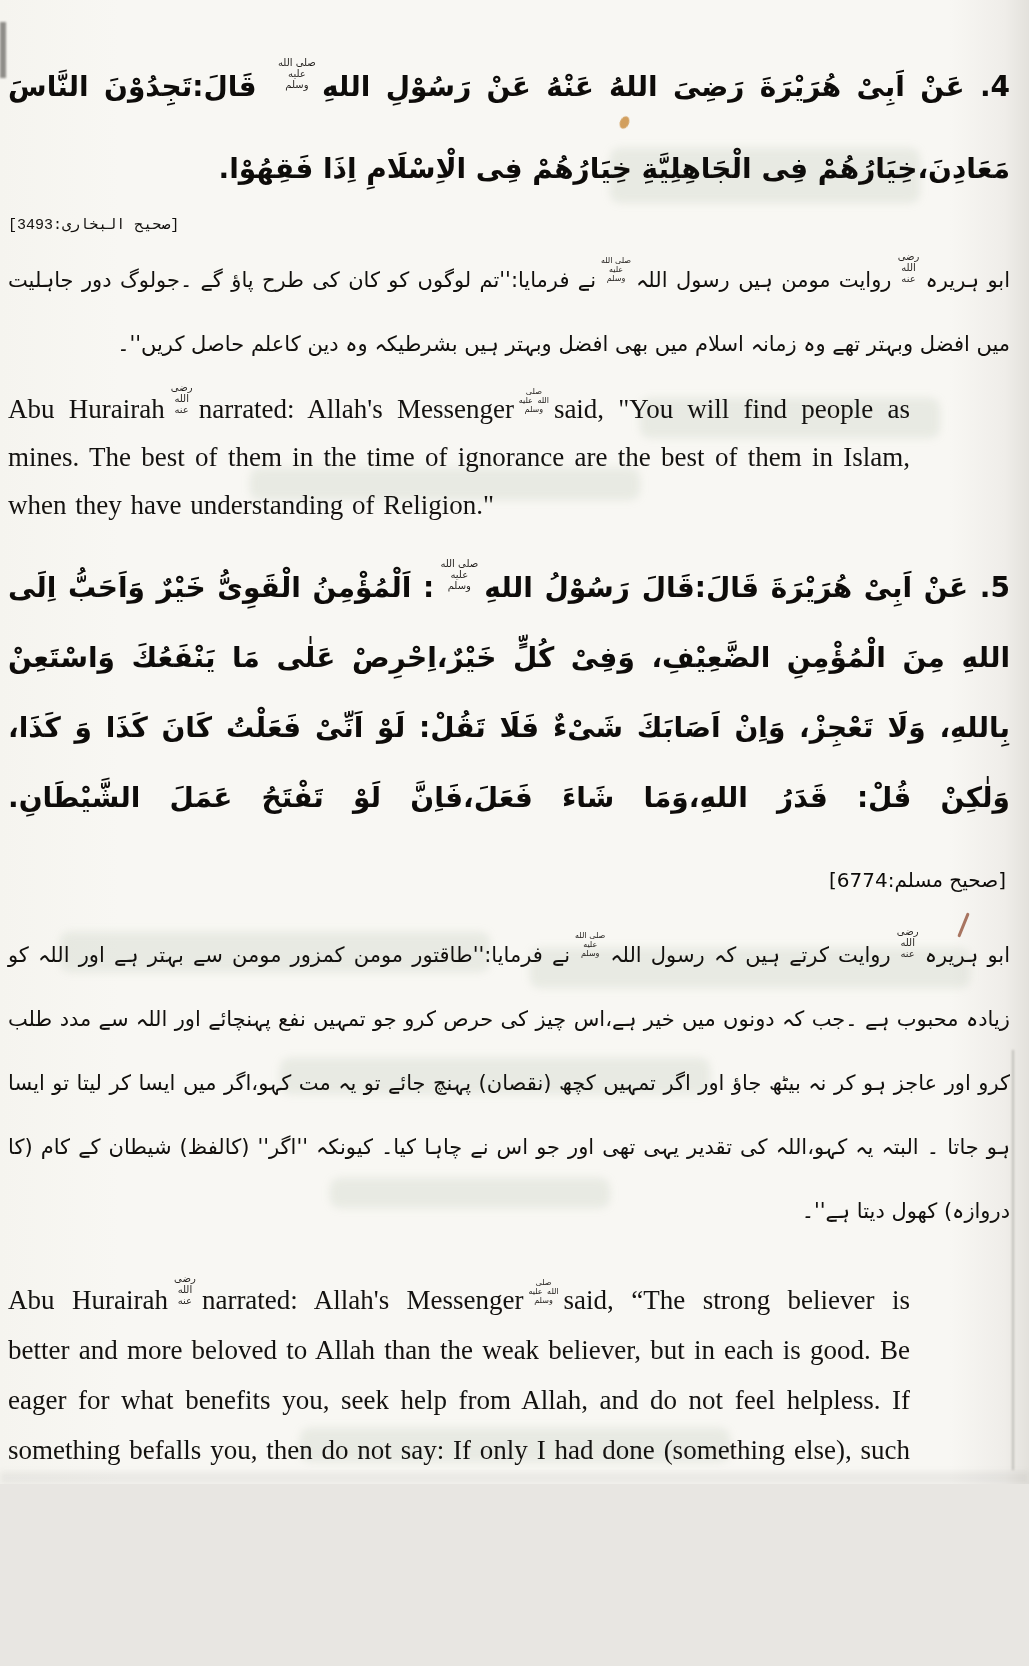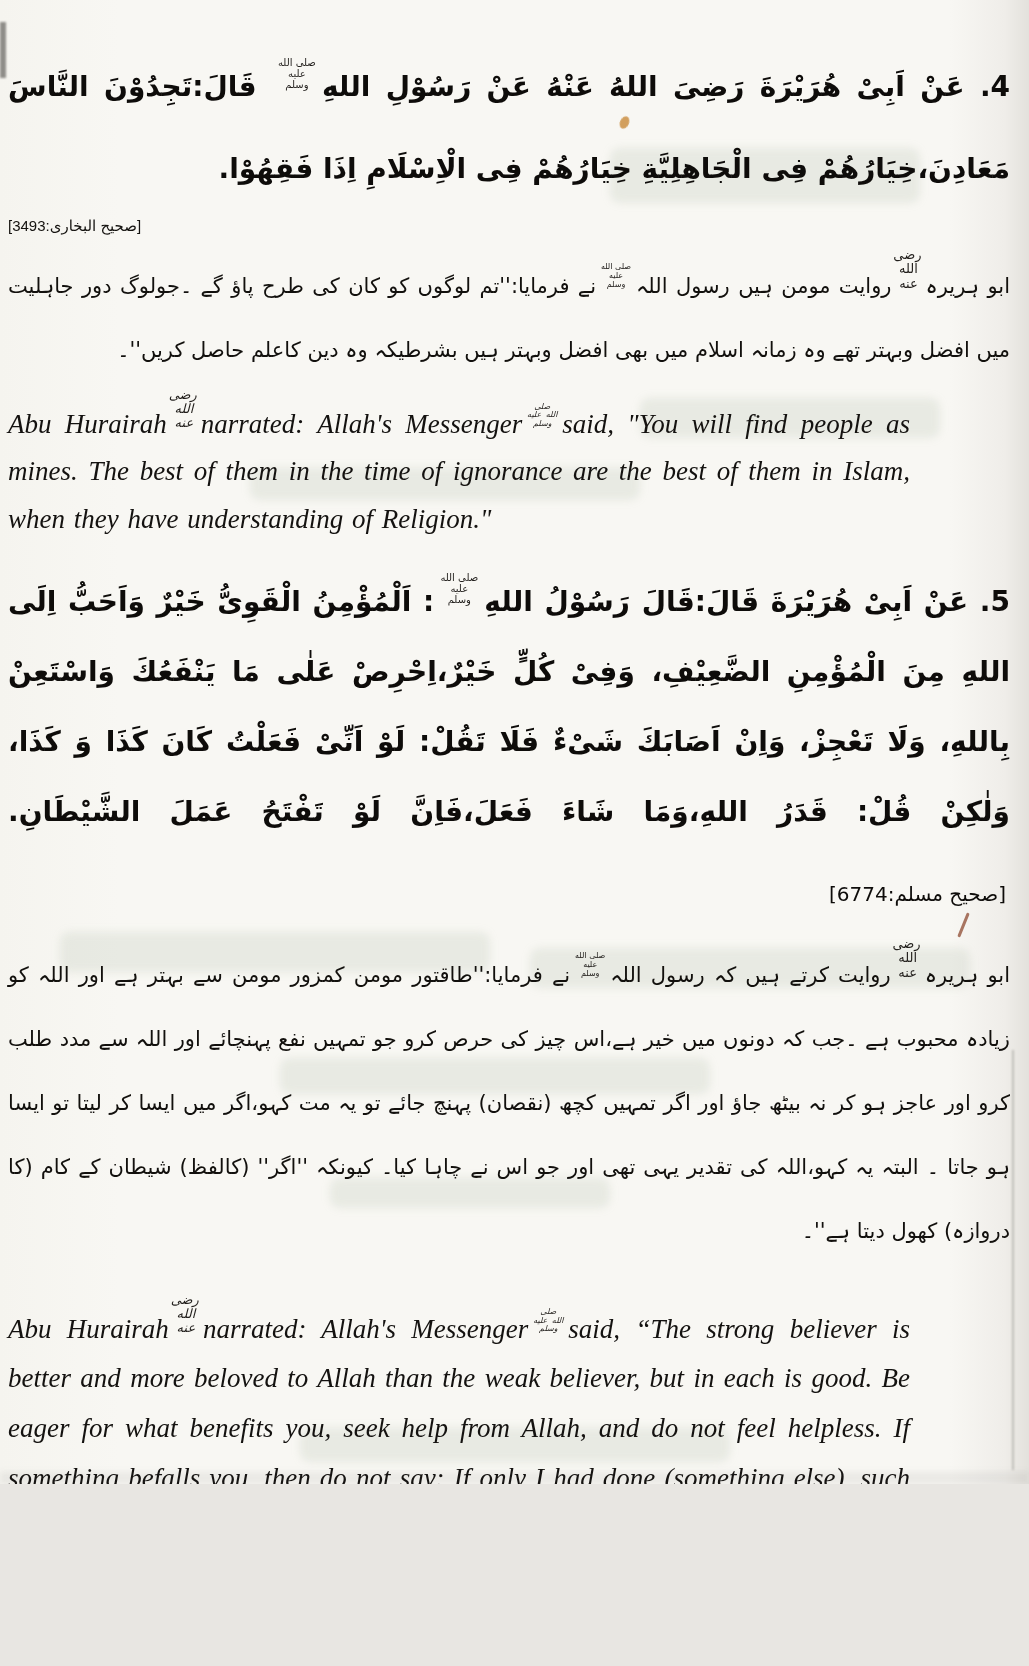--- a/index.html
+++ b/index.html
@@ -29,21 +29,21 @@
     text-align:justify;
     width:1002px;
     color:#0e0c0a;
     margin:0;
   }
   .arabic.h4 { line-height:82px; }
   .arabic.h5 { line-height:70px; margin-top:24px; }
   
   .ref-line {
     direction:rtl; text-align:left;
-    font-family:Liberation Sans, sans-serif;
+    font-family:Liberation Mono, monospace;
     font-size:15px; font-weight:400;
     line-height:28px;
     margin:2px 0 0;
     color:#14120f;
   }
   .ref-inline {
     font-size:20px; font-weight:400;
     display:inline-block;
     vertical-align:-10px;
     margin:0 4px;
@@ -62,37 +62,36 @@
   
   .english {
     font-family:"Liberation Serif", serif;
     font-size:27px;
     line-height:48px;
     text-align:justify;
     word-spacing:2px;
     width:902px;
     color:#141210;
     margin:6px 0 0;
-    font-style:italic;
   }
   .english.p2 { margin-top:30px; line-height:50px; }
   
   .sym {
     display:inline-block;
     direction:rtl; unicode-bidi:isolate;
     text-align:center;
     line-height:1.1;
     font-family:"DejaVu Sans", sans-serif;
     font-weight:400;
     color:#221f1c;
     margin:0 4px;
   }
   .sym-saw    { font-size:10px; width:42px; vertical-align:8px; }
   .sym-saw-sm { font-size:8px;  width:32px; vertical-align:6px; }
-  .sym-ra     { font-size:13px;  width:26px; vertical-align:5px; }
+  .sym-ra     { font-size:10px;  width:26px; vertical-align:5px; }
   
   .pagenum {
     position:absolute; top:1568px; left:8px; width:902px;
     text-align:left;
     font-family:Liberation Serif, serif;
     font-size:24px;
     color:#1a1815;
   }
   
   .smudge {

